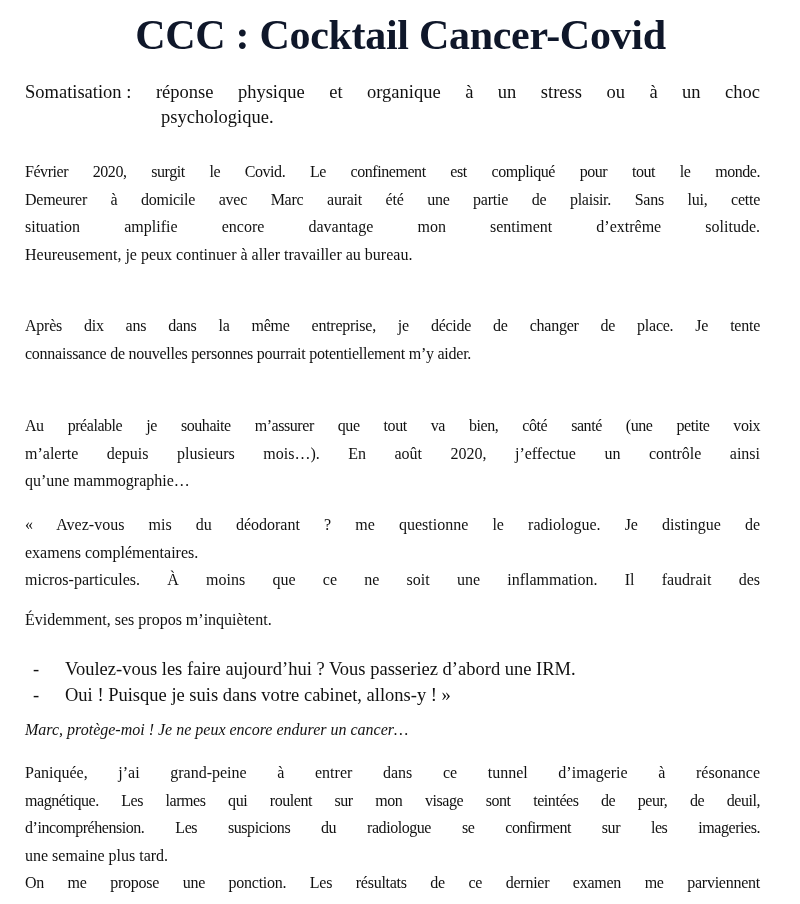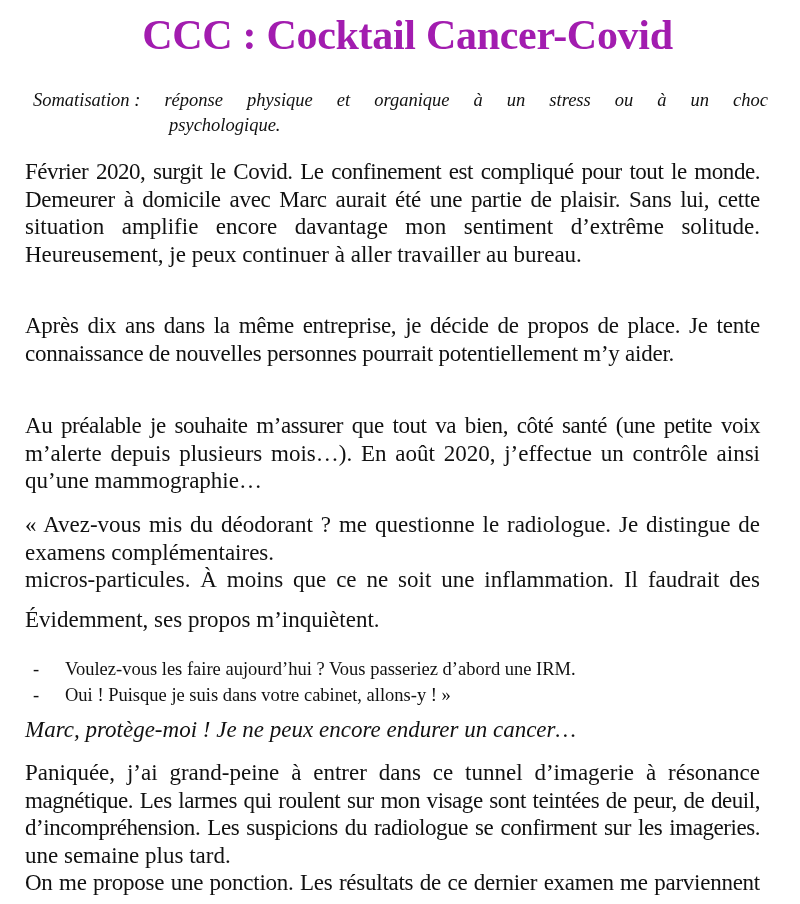--- a/index.html
+++ b/index.html
@@ -16,60 +16,59 @@
       color: #111111;
     }
     .page {
       position: absolute;
       left: 25px;
       top: 0;
       width: 735px;
     }
     .title {
       position: absolute;
-      left: 15px;
+      left: 8px;
       top: 10px;
       width: 735px;
       text-align: center;
       font-weight: bold;
       font-size: 42px;
       line-height: 50px;
       margin: 0;
-      color: #a21caf;
+      color: #0f172a;
       letter-spacing: -0.3px;
     }
     .epigraph {
       position: absolute;
       left: 0;
       top: 80px;
       width: 735px;
-      font-style: italic;
       font-size: 18.5px;
       line-height: 25px;
-      margin: 8px;
+      margin: 0;
     }
     .epigraph .row1 {
       display: block;
       text-align: justify;
       text-align-last: justify;
       white-space: nowrap;
     }
     .epigraph .row1 span {
       display: inline-block;
     }
     .epigraph .row2 {
       display: block;
       padding-left: 136px;
     }
     .para {
       position: absolute;
       left: 0;
       width: 735px;
       margin: 0;
-      font-size: 23px;
+      font-size: 16px;
       line-height: 27.5px;
     }
     .line {
       display: block;
       text-align: justify;
       text-align-last: justify;
       white-space: nowrap;
     }
     .line.last {
       text-align-last: left;
@@ -105,21 +104,21 @@
   </div>
 
   <p class="para" style="top:158px;">
     <span class="line vtight">Février 2020, surgit le Covid. Le confinement est compliqué pour tout le monde.</span>
     <span class="line tight">Demeurer à domicile avec Marc aurait été une partie de plaisir. Sans lui, cette</span>
     <span class="line">situation amplifie encore davantage mon sentiment d’extrême solitude.</span>
     <span class="line last">Heureusement, je peux continuer à aller travailler au bureau.</span>
   </p>
 
   <p class="para" style="top:312px;">
-    <span class="line tight">Après dix ans dans la même entreprise, je décide de propos de place. Je tente</span>
+    <span class="line tight">Après dix ans dans la même entreprise, je décide de changer de place. Je tente</span>
     <span class="line last tight">connaissance de nouvelles personnes pourrait potentiellement m’y aider.</span>
   </p>
 
   <p class="para" style="top:412px;">
     <span class="line vtight">Au préalable je souhaite m’assurer que tout va bien, côté santé (une petite voix</span>
     <span class="line">m’alerte depuis plusieurs mois…). En août 2020, j’effectue un contrôle ainsi</span>
     <span class="line last">qu’une mammographie…</span>
   </p>
 
   <p class="para" style="top:511px;">

